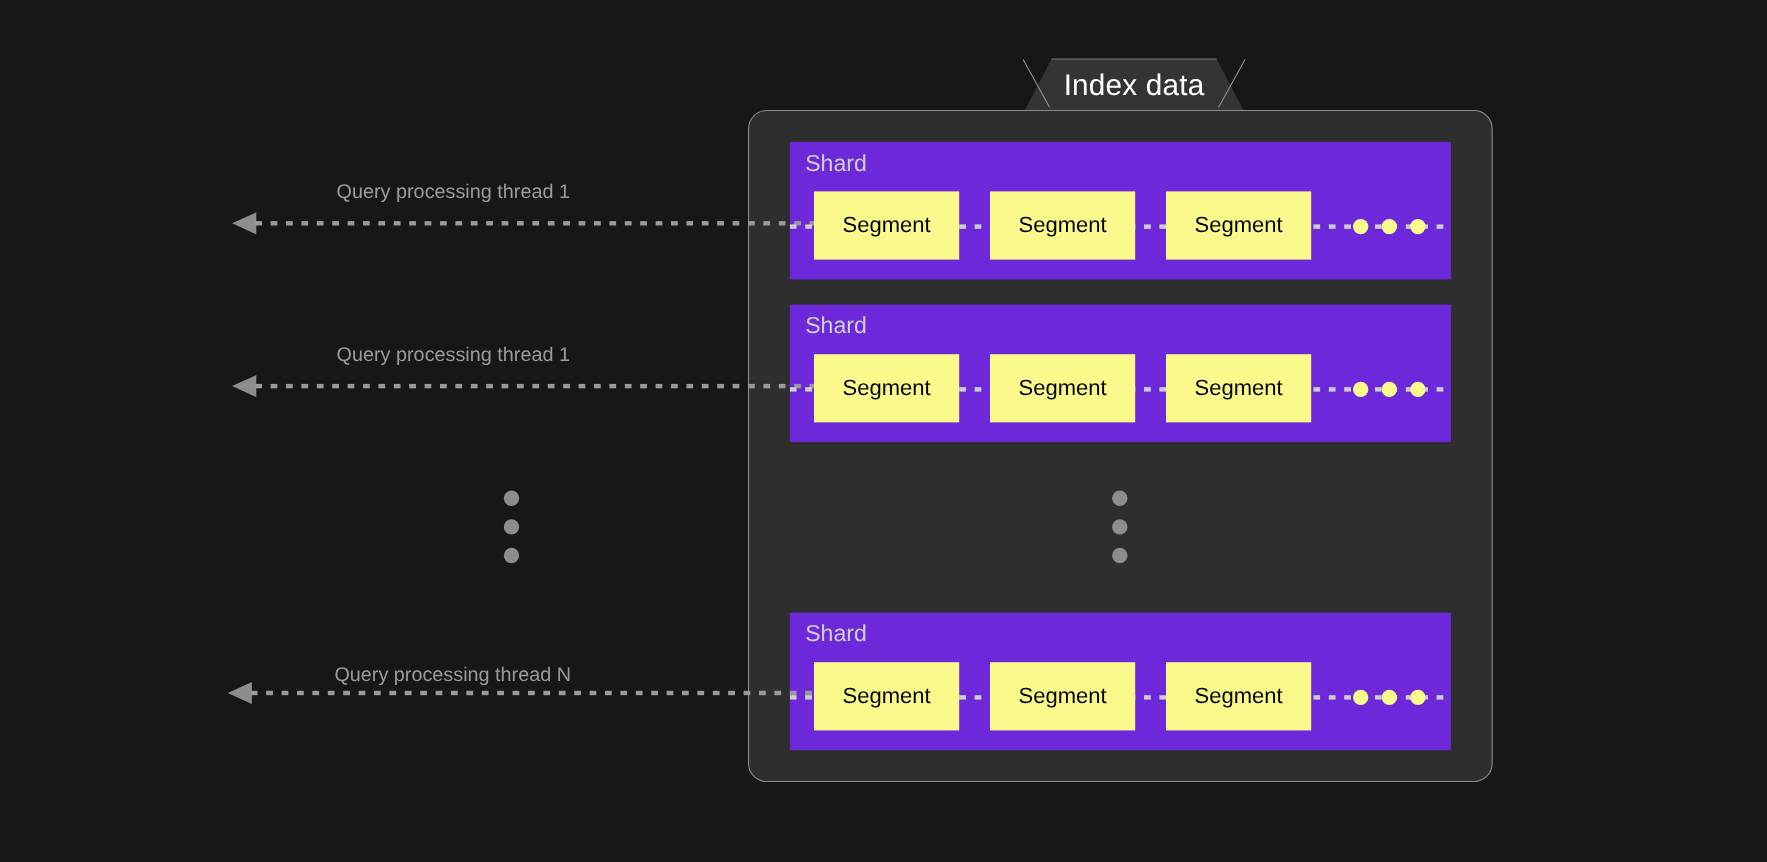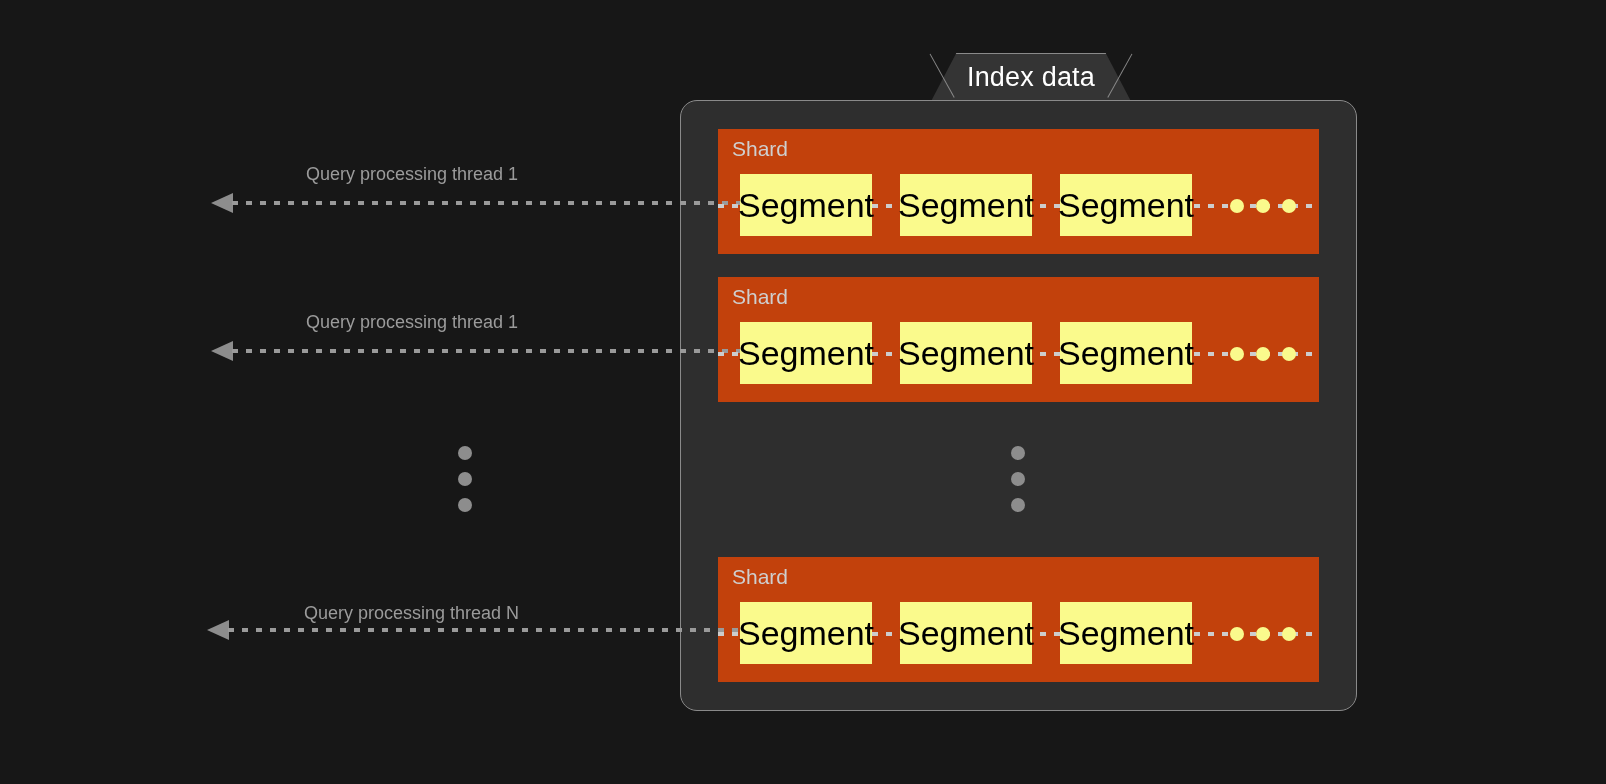--- a/index.html
+++ b/index.html
@@ -44,39 +44,39 @@
     width: 677px; height: 611px;
     background: #2e2e2e;
     border: 1px solid #8a8a8a;
     border-radius: 17px;
   }
 
   
   .shard {
     position: absolute;
     left: 718px; width: 601px; height: 125px;
-    background: #c2410c;
+    background: #6d28d9;
   }
   .shard.r0 { top: 129px; }
   .shard.r1 { top: 277px; }
   .shard.r2 { top: 557px; }
   .shard-label {
     position: absolute; left: 14px; top: 8px;
     color: #cfcfcf; font-size: 21px;
   }
   .shard-row {
     position: absolute; left: 0; right: 0; top: 45px;
     height: 62px;
   }
   .segment {
     position: absolute; top: 0;
     width: 132px; height: 62px;
     background: #fafa8c;
     display: flex; align-items: center; justify-content: center;
-    color: #000000; font-size: 34px;
+    color: #000000; font-size: 20px;
     z-index: 2;
   }
   .segment.s0 { left: 22px; }
   .segment.s1 { left: 182px; }
   .segment.s2 { left: 342px; }
 
   
   .shard-dots {
     position: absolute; left: 0; right: 0; top: 30px;
     height: 4px;

